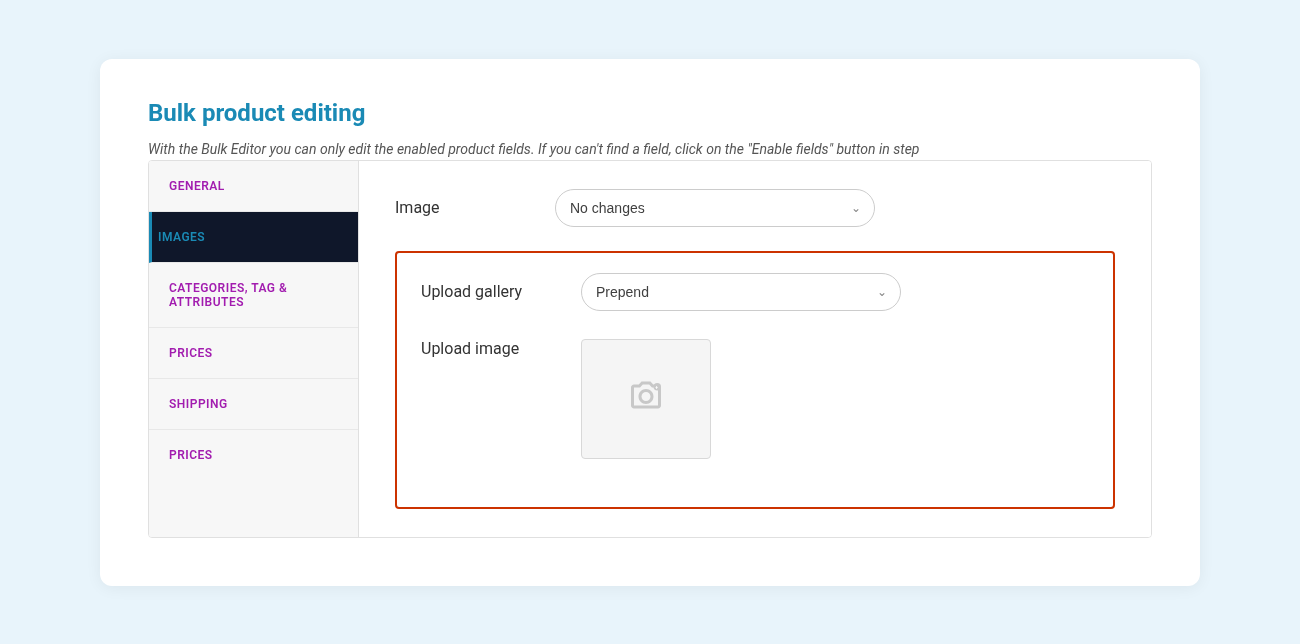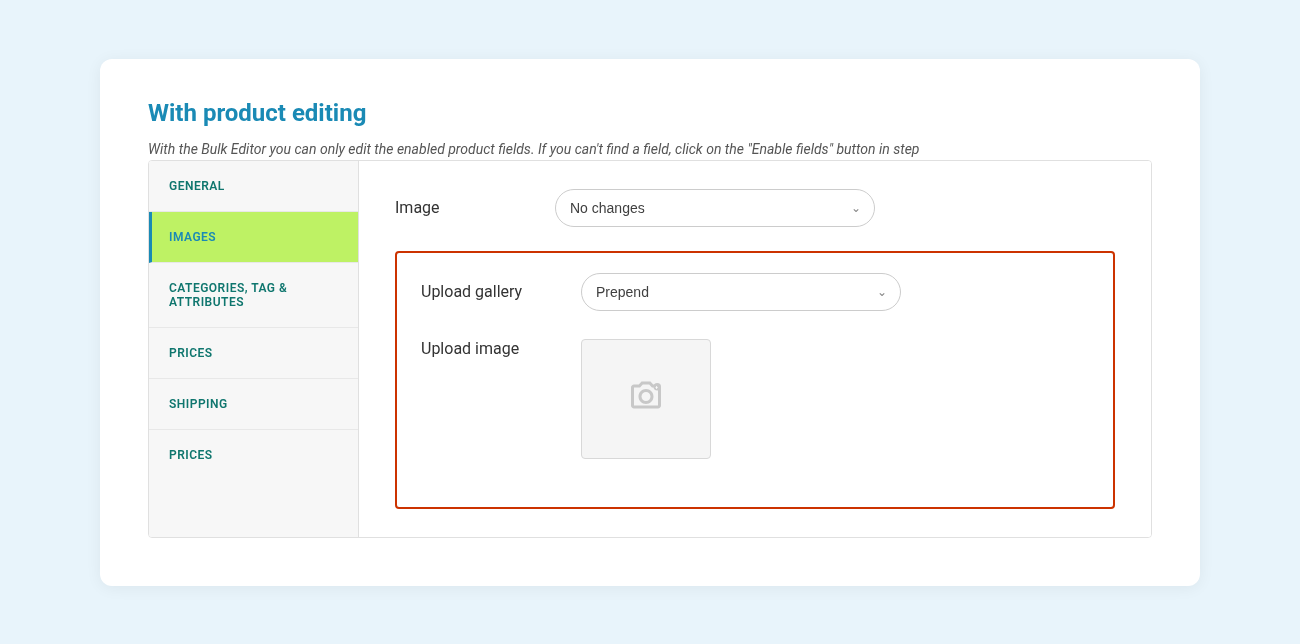--- a/index.html
+++ b/index.html
@@ -49,36 +49,36 @@
       flex-shrink: 0;
       background: #f7f7f7;
       border-right: 1px solid #e0e0e0;
     }
 
     .sidebar-item {
       padding: 18px 20px;
       font-size: 12px;
       font-weight: 600;
       letter-spacing: 0.04em;
-      color: #0f766e;
+      color: #a21caf;
       cursor: pointer;
       border-bottom: 1px solid #e8e8e8;
       background: #f7f7f7;
       position: relative;
     }
 
     .sidebar-item:last-child {
       border-bottom: none;
     }
 
     .sidebar-item.active {
       color: #1a8ab5;
-      background: #bef264;
+      background: #0f172a;
       border-left: 3px solid #1a8ab5;
-      padding-left: 17px;
+      padding-left: 6px;
     }
 
     .main-content {
       flex: 1;
       padding: 28px 36px;
       background: #ffffff;
     }
 
     .field-row {
       display: flex;
@@ -155,21 +155,21 @@
     .upload-icon svg {
       width: 36px;
       height: 36px;
       fill: #c8c8c8;
     }
   </style>
 </head>
 <body>
 
 <div class="card">
-  <h1 class="page-title">With product editing</h1>
+  <h1 class="page-title">Bulk product editing</h1>
   <p class="page-description">With the Bulk Editor you can only edit the enabled product fields. If you can't find a field, click on the "Enable fields" button in step</p>
 
   <div class="layout">
 
     <div class="sidebar">
       <div class="sidebar-item">GENERAL</div>
       <div class="sidebar-item active">IMAGES</div>
       <div class="sidebar-item">CATEGORIES, TAG &amp; ATTRIBUTES</div>
       <div class="sidebar-item">PRICES</div>
       <div class="sidebar-item">SHIPPING</div>

